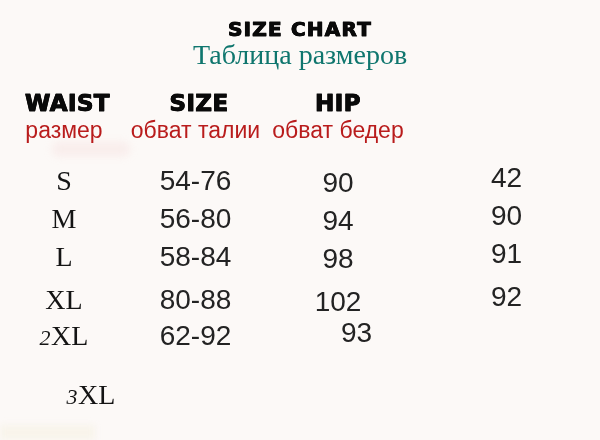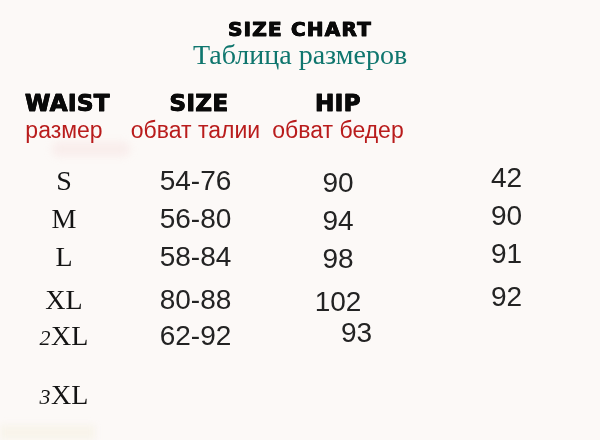--- a/index.html
+++ b/index.html
@@ -69,21 +69,21 @@
 
   .header-ru { top: 116px; line-height: 28px; }
   .header-ru .cell { font-size: 23px; color: #b91c1c; }
 
   .data { height: 32px; line-height: 32px; }
   .r0 { top: 165px; }
   .r1 { top: 203px; }
   .r2 { top: 241px; }
   .r3 { top: 284px; }
   .r4 { top: 320px; }
-  .r5 { top: 379px; }
+  .r5 { top: 379px; margin-left: 27px; }
 
   .size-cell {
     font-family: "Liberation Serif", serif;
     font-size: 28px;
     color: #141414;
   }
   .size-prefix {
     font-size: 22px;
     font-style: italic;
     letter-spacing: 0.5px;

